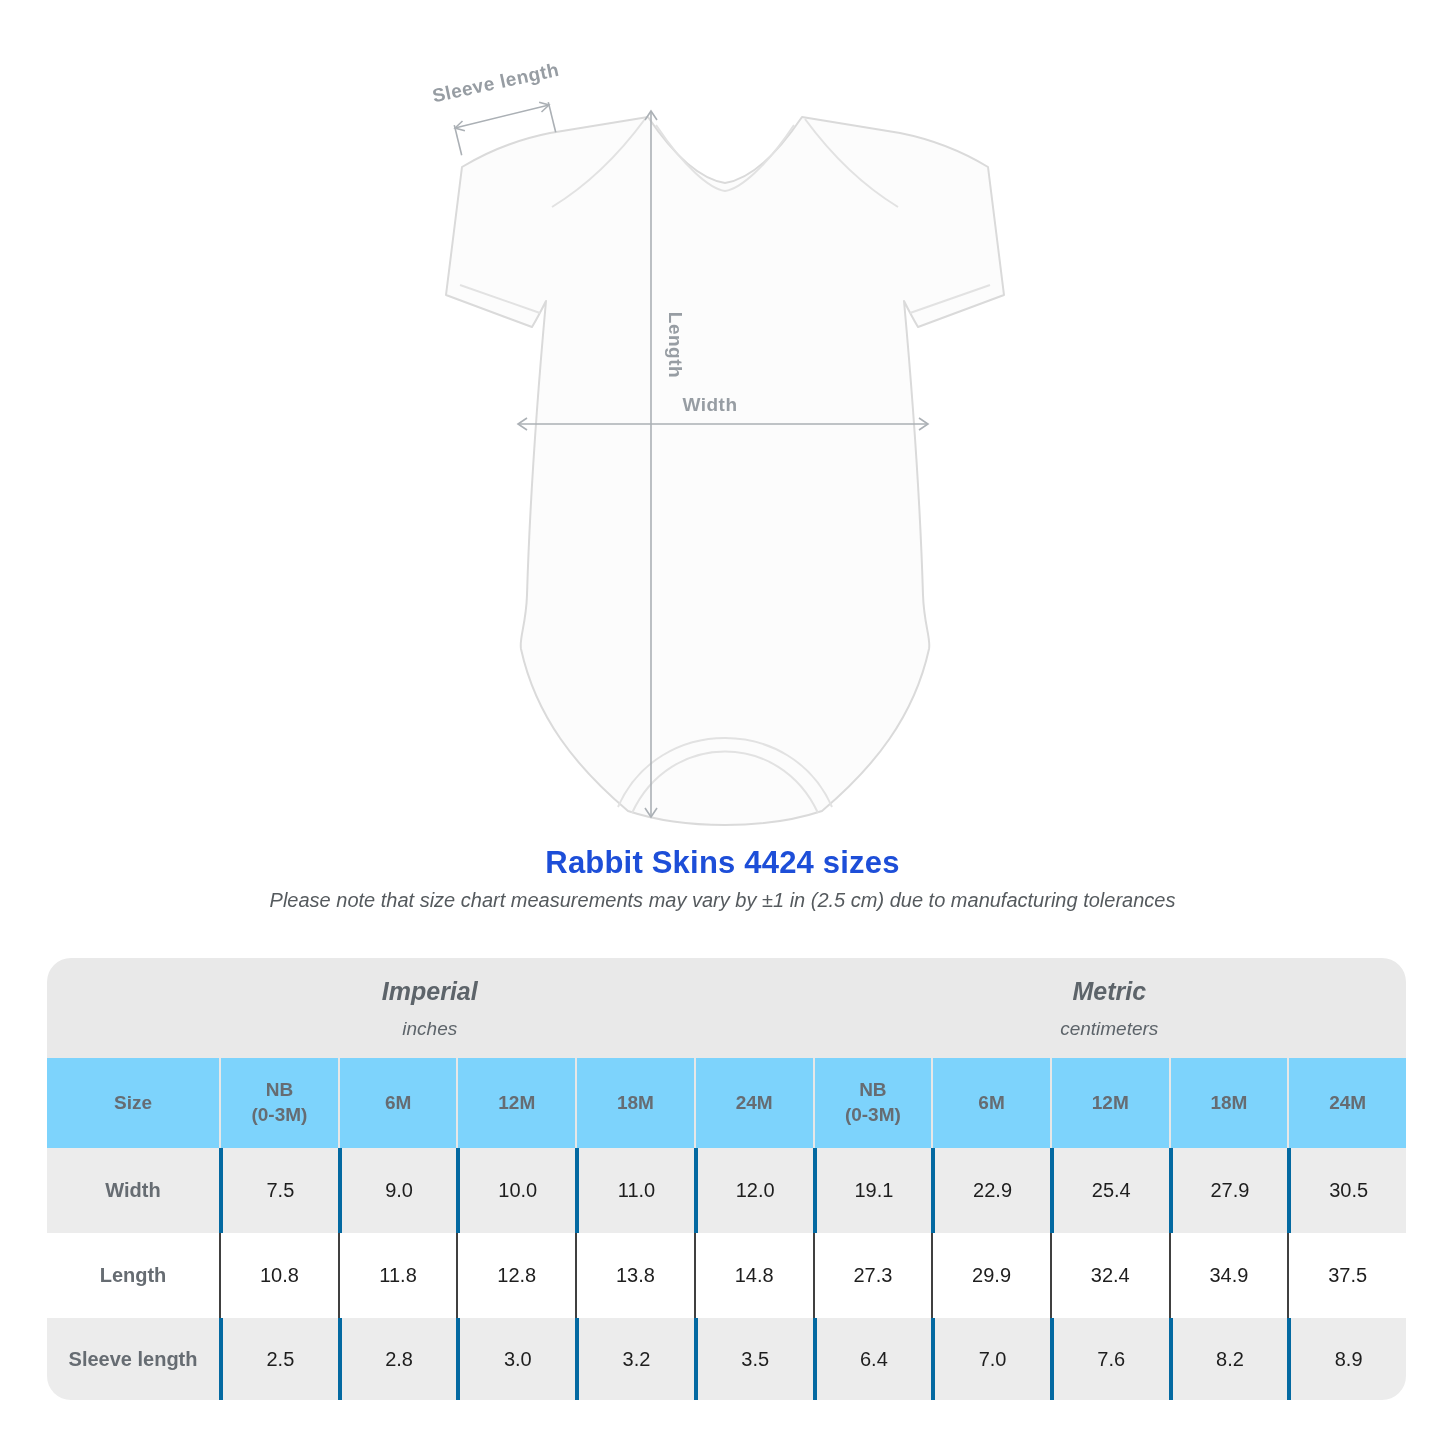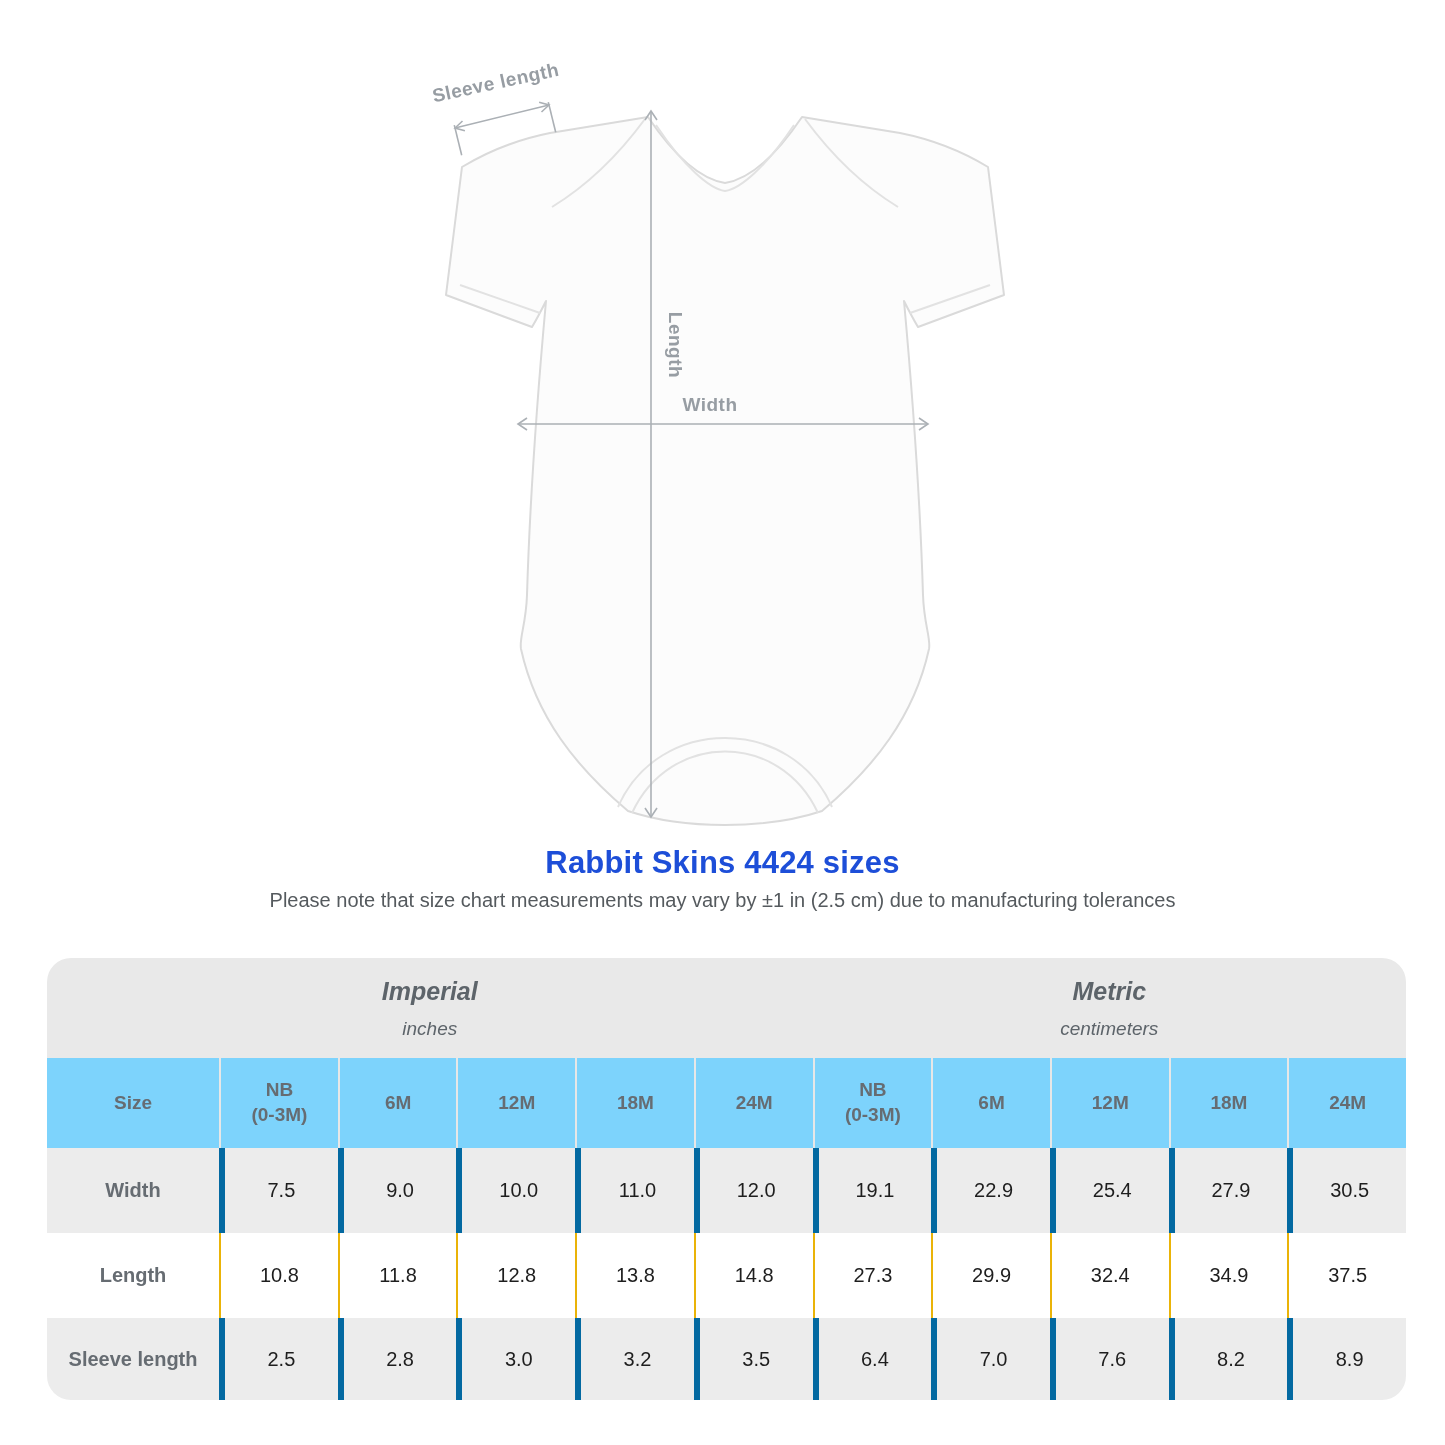--- a/index.html
+++ b/index.html
@@ -18,21 +18,21 @@
     font-family: "Liberation Sans", "DejaVu Sans", sans-serif;
     font-weight: bold;
     font-size: 19px;
     fill: #979da3;
     letter-spacing: 0.5px;
   }
 
   
   .heading { position: absolute; left: 0; top: 845px; width: 100%; text-align: center; }
   .title { margin: 0; font-size: 31px; font-weight: bold; color: #1d4ed8; letter-spacing: 0.2px; }
-  .subtitle { margin: 8px 0 0 0; font-size: 20px; color: #555a5e; }
+  .subtitle { margin: 8px 0 0 0; font-size: 20px; font-style: italic; color: #555a5e; }
 
   
   .sizes-table {
     position: absolute;
     left: 47px; top: 958px;
     width: 1359px;
     border-radius: 24px;
     overflow: hidden;
   }
   .band {
@@ -48,23 +48,23 @@
   .trow { display: grid; grid-template-columns: 12.66% repeat(10, 1fr); }
   .trow > div {
     display: flex; align-items: center; justify-content: center;
     text-align: center;
   }
   .header-row { height: 90px; background: #7dd3fc; }
   .header-row > div { font-size: 19px; font-weight: bold; color: #666c72; white-space: pre-line; line-height: 1.3; }
   .header-row > div + div { border-left: 2px solid #e7e7e7; }
 
   .data-row { height: 85px; background: #ffffff; font-size: 20px; color: #1e1e1e; }
-  .data-row > div + div { border-left: 2px solid #eab308; }
+  .data-row > div + div { border-left: 2px solid #404040; }
   .data-row.stripe { background: #ececec; }
-  .data-row.stripe > div + div { border-left: 6px solid #0369a1; }
+  .data-row.stripe > div + div { border-left: 4px solid #0369a1; }
   .data-row.last { height: 82px; }
   .row-label { font-weight: bold; color: #666c72; }
 </style>
 </head>
 <body>
 
 <div class="page">
 
   <svg class="figure" width="690" height="790" viewBox="0 0 690 790" xmlns="http://www.w3.org/2000/svg">
 

